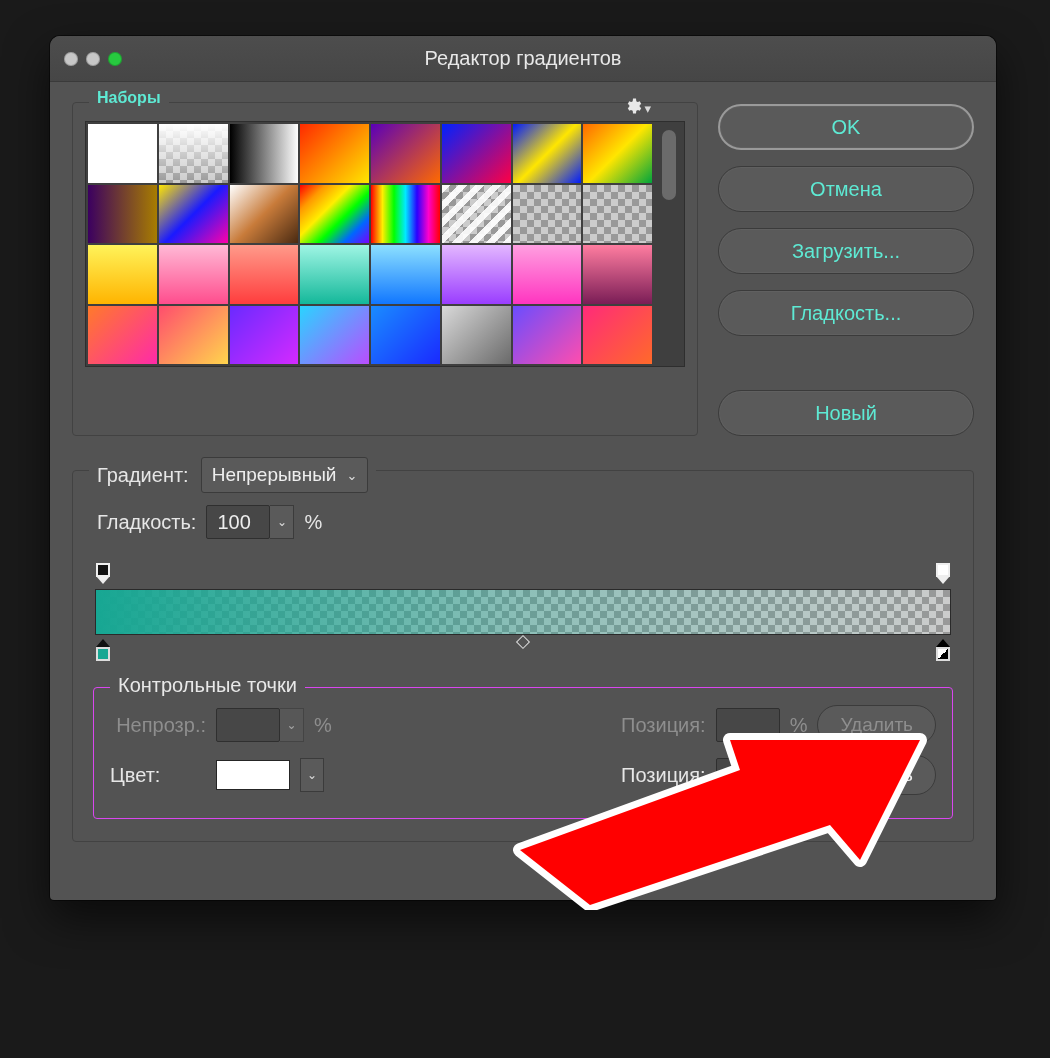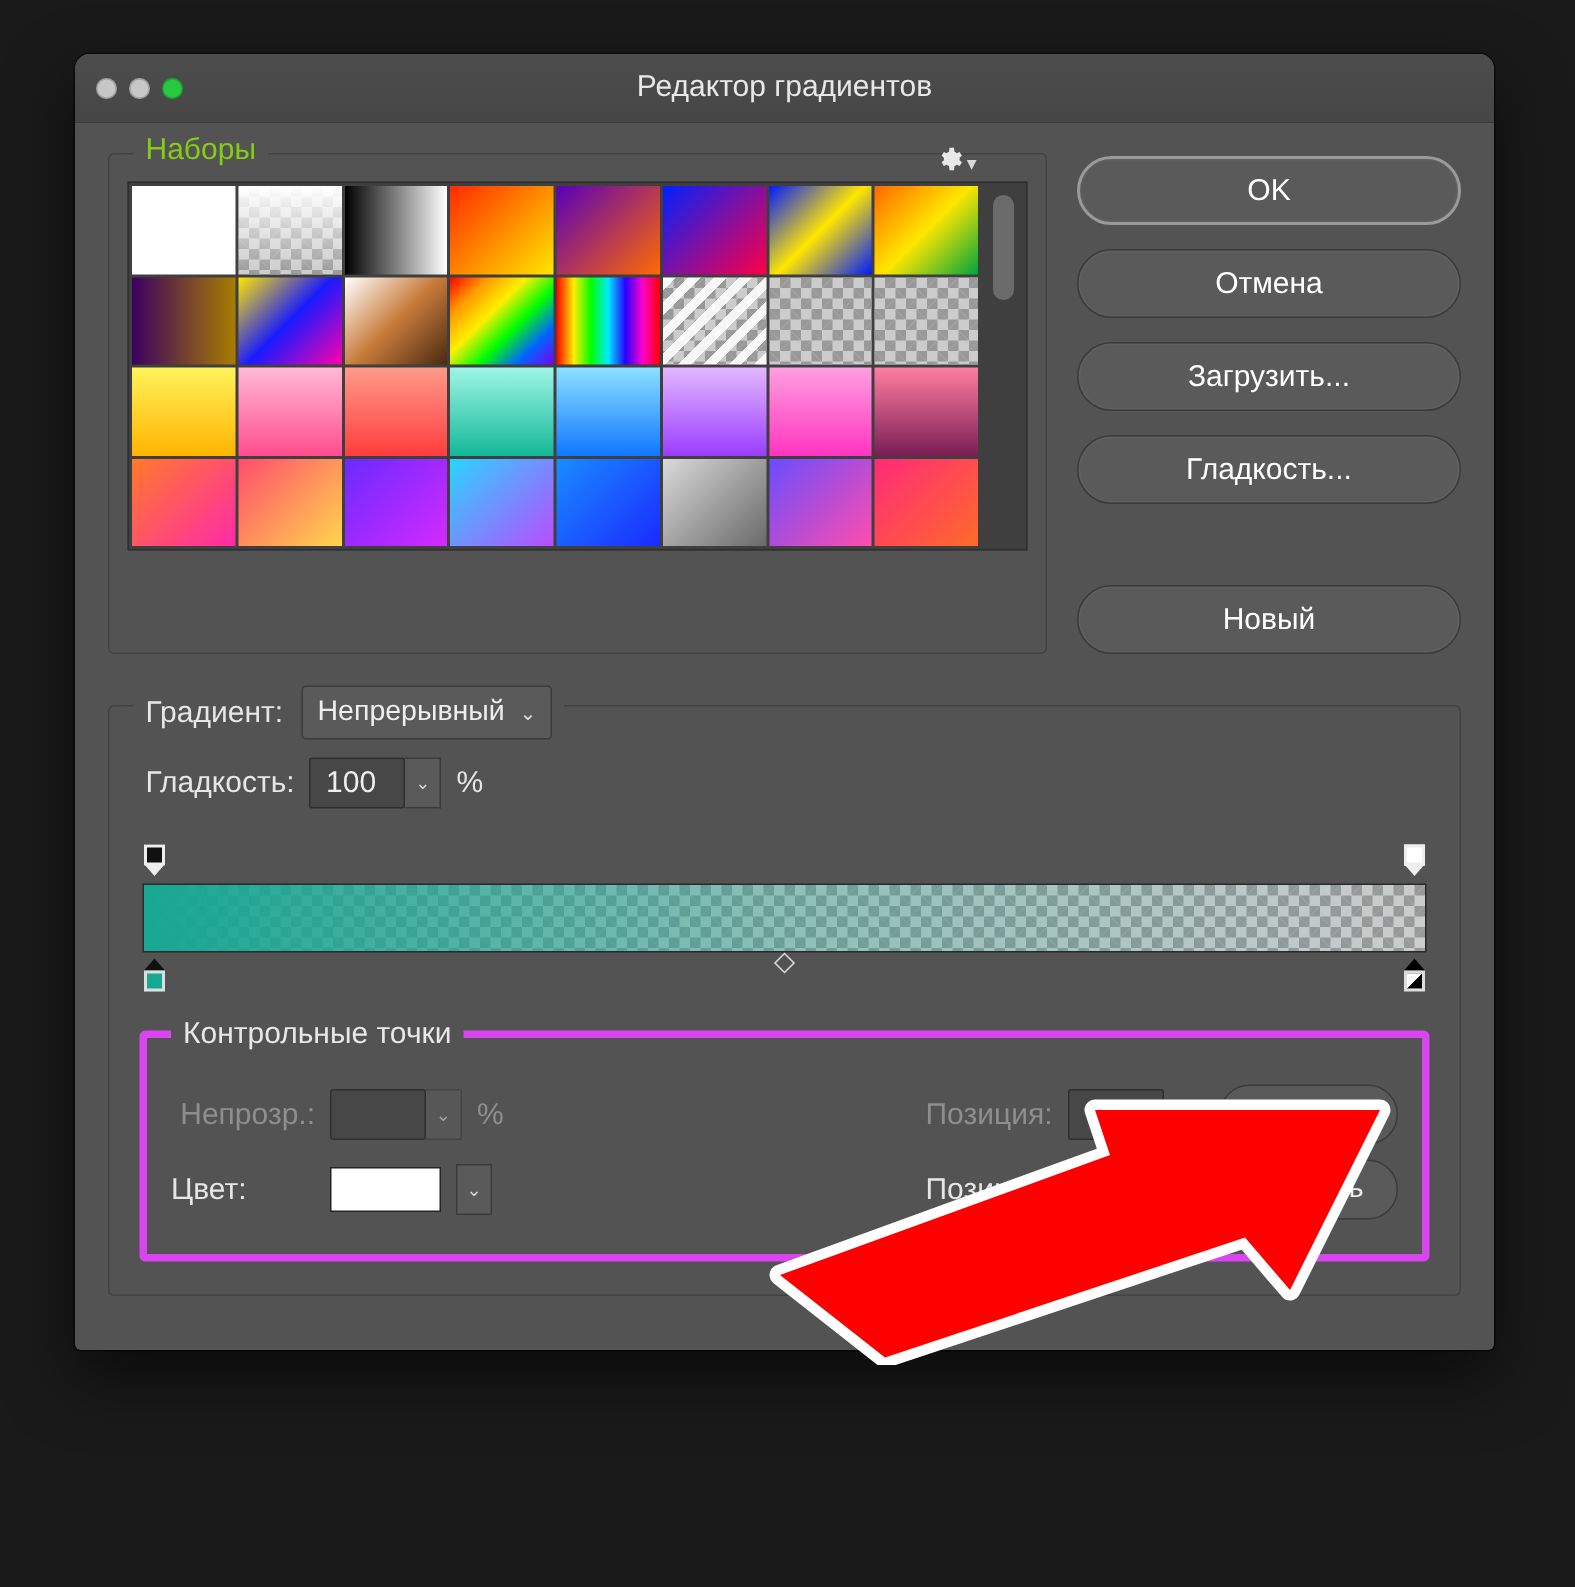--- a/index.html
+++ b/index.html
@@ -24,21 +24,21 @@
   .body { padding: 20px 22px 22px 22px; color: #e8e8e8; }
 
   
   .toprow { display: flex; gap: 20px; }
   .presets {
     position: relative; flex: 0 0 626px; border: 1px solid #424242; border-radius: 4px;
     padding: 18px 12px 14px 12px; min-height: 280px;
   }
   .presets-legend {
     position: absolute; top: -14px; left: 16px; background: #535353; padding: 0 8px;
-    color: #84cc16; font-size: 20px;
+    color: #5eead4; font-size: 16px; font-weight: bold;
   }
   .presets-inner {
     display: flex; background: #3f3f3f; border: 1px solid #2e2e2e; height: 246px;
   }
   .preset-grid {
     flex: 1; display: grid; grid-template-columns: repeat(8, 1fr);
     grid-auto-rows: 1fr; gap: 2px; padding: 2px;
   }
   .swatch { position: relative; overflow: hidden; }
   .checker { background-image:
@@ -51,21 +51,21 @@
   .scroll-gutter { width: 30px; background: #3f3f3f; display:flex; justify-content:center; }
   .scroll-thumb { width: 14px; height: 70px; margin-top: 8px; background:#6b6b6b; border-radius: 7px; }
   .gear {
     position: absolute; right: 46px; top: -6px; color: #e8e8e8; display:flex; align-items:center; gap:2px;
     font-size: 18px; cursor: pointer;
   }
 
   .sidebtns { flex: 1; display: flex; flex-direction: column; gap: 16px; padding-top: 2px; }
   .btn {
     height: 46px; border-radius: 23px; border: 1px solid #3b3b3b; background: #5a5a5a;
-    color: #ffffff; font-size: 20px; display:flex; align-items:center; justify-content:center;
+    color: #5eead4; font-size: 20px; display:flex; align-items:center; justify-content:center;
     cursor: pointer; box-shadow: inset 0 0 0 1px #606060;
   }
   .btn.primary { border: 2px solid #9a9a9a; }
 
   
   .namerow { display:flex; align-items:center; gap: 14px; margin-top: 30px; }
   .lbl { color: #e6e6e6; font-size: 20px; }
   .textin {
     height: 34px; background: #474747; border: 1px solid #2f2f2f; color: #eee;
     font-size: 20px; padding: 0 10px; border-radius: 2px; outline: none;
@@ -105,21 +105,21 @@
   .gradbar .fill { position:absolute; inset:0; background: linear-gradient(to right, #17a793 0%, rgba(23,167,147,0.35) 50%, rgba(255,255,255,0) 100%); }
   .mid { position:absolute; top:74px; left:50%; transform:translateX(-50%); width:10px;height:10px; border:1px solid #ddd; transform: translateX(-50%) rotate(45deg); }
   .clstop { position:absolute; top:76px; width:18px; transform: translateX(-50%); cursor:pointer; }
   .clstop .tri { width:0;height:0;border-left:7px solid transparent;border-right:7px solid transparent;border-bottom:8px solid #111; margin:0 auto; }
   .clstop.sel .tri { border-bottom-color:#000; }
   .clstop .sq { width:14px;height:14px;border:2px solid #ddd; margin:0 auto; }
   .clstop.left .sq { background:#17a793; }
   .clstop.right .sq { background: linear-gradient(135deg,#fff 50%,#000 50%); }
 
   
-  .cpfs { margin-top: 14px; border:5px solid #d946ef; border-radius:4px; position:relative; padding: 26px 16px 18px 16px; }
+  .cpfs { margin-top: 14px; border:1px solid #d946ef; border-radius:4px; position:relative; padding: 12px 16px 18px 16px; }
   .cpfs-legend { position:absolute; top:-14px; left:16px; background:#535353; padding:0 8px; font-size:20px; }
   .cprow { display:flex; align-items:center; gap:10px; height:50px; }
   .cprow .lbl.dim { color:#8e8e8e; }
   .colorwell { width:74px; height:30px; background:#fff; border:1px solid #252525; cursor:pointer; }
   .pillbtn { height:40px; padding:0 22px; border-radius:20px; border:1px solid #3b3b3b; background:#5a5a5a; color:#eee; font-size:19px; cursor:pointer; display:flex;align-items:center; }
   .pillbtn.dim { color:#8e8e8e; }
   .gap { flex:1; }
   .posin { width:64px; }
 
   

